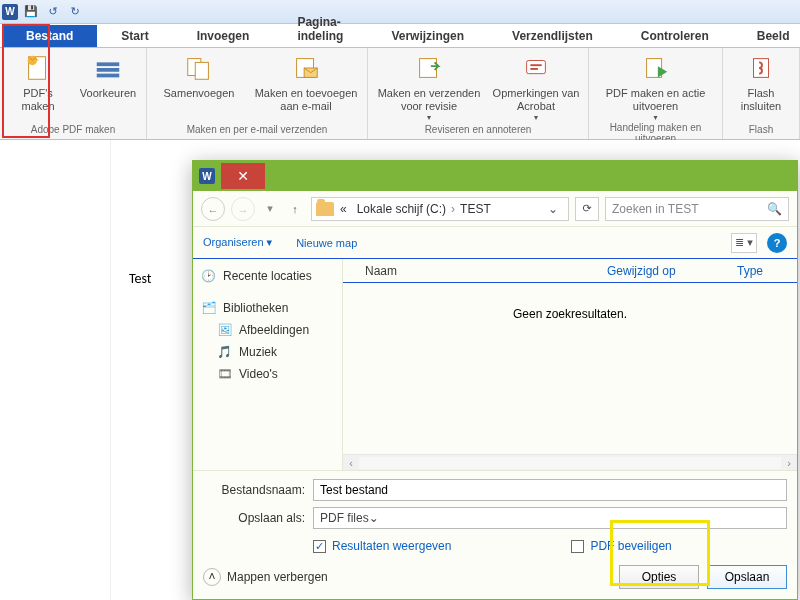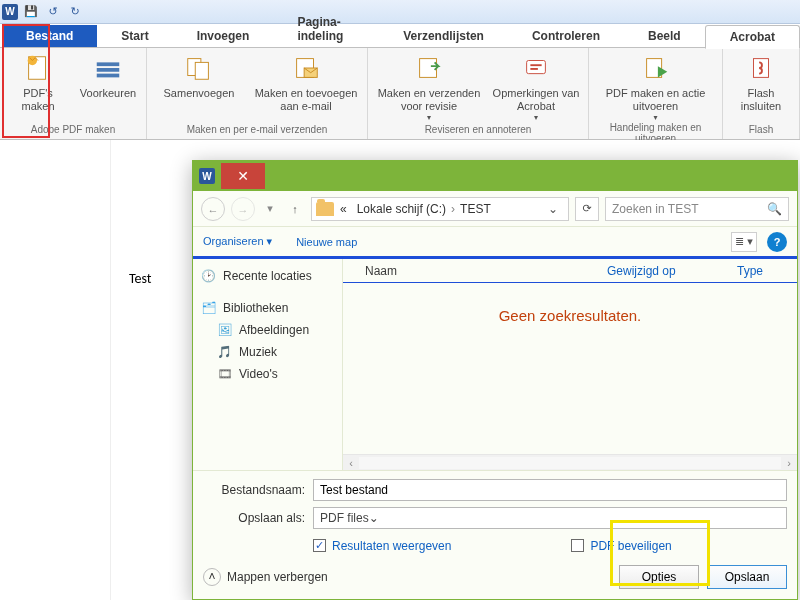--- a/index.html
+++ b/index.html
@@ -45,53 +45,53 @@
   .uparrow { width:20px;height:20px;display:flex;align-items:center;justify-content:center;color:#555;cursor:pointer;}
   .breadcrumb { flex:1; height:24px; border:1px solid #cfcfcf; background:#fff; display:flex; align-items:center; padding:0 4px; font-size:12px; color:#333;}
   .folder-ico { width:18px;height:14px;background:#f2c268;border-radius:2px 2px 0 0; margin-right:6px; position:relative;}
   .folder-ico:before{content:"";position:absolute;top:-3px;left:1px;width:8px;height:3px;background:#f2c268;border-radius:2px 2px 0 0;}
   .bc-sep{margin:0 5px;color:#888;}
   .bc-dd{margin-left:auto;color:#555;padding:0 6px;}
   .refresh{width:24px;height:24px;border:1px solid #cfcfcf;background:#fff;display:flex;align-items:center;justify-content:center;color:#444;cursor:pointer;}
   .searchbox { width:184px;height:24px;border:1px solid #cfcfcf;background:#fff;display:flex;align-items:center;padding:0 6px;color:#888;font-size:12px;}
   .searchbox .mag{margin-left:auto;color:#555;}
 
-  .toolrow { height: 32px; display:flex;align-items:center;padding:0 10px;border-bottom:3px solid #1d4ed8; }
+  .toolrow { height: 32px; display:flex;align-items:center;padding:0 10px;border-bottom:1px solid #1d4ed8; }
   .link { color:#1061c3; cursor:pointer; }
   .toolrow .sp{flex:1;}
   .view-btn{width:26px;height:20px;border:1px solid #cfcfcf;display:flex;align-items:center;justify-content:center;color:#555;margin-left:6px;background:#fff;cursor:pointer;}
   .helpbtn{width:20px;height:20px;border-radius:50%;background:#1080d0;color:#fff;display:flex;align-items:center;justify-content:center;margin-left:10px;font-weight:bold;cursor:pointer;}
 
   .midrow{flex:1;display:flex;border-bottom:1px solid #e3e9d3;min-height:0;}
   .tree{width:150px;border-right:1px solid #e3e9d3;padding:6px 6px;overflow:hidden;font-size:12px;}
   .tree-item{display:flex;align-items:center;gap:6px;padding:3px 2px;color:#333;cursor:pointer;}
   .tree-item.indent{padding-left:18px;}
   .ico{width:16px;height:16px;display:inline-flex;align-items:center;justify-content:center;}
   .ico.lib{color:#36a3e8;}
   .ico.desktop{color:#3c8ac0;}
   .ico.img{color:#3aa0d8;}
   .ico.mus{color:#2a7ad0;}
   .ico.vid{color:#555;}
   .filepane{flex:1;display:flex;flex-direction:column;}
   .cols{height:24px;border-bottom:1px solid #1d4ed8;display:flex;align-items:center;font-size:12px;color:#3b3b3b;padding-left:22px;}
   .cols .col{flex:1;}
   .cols .col2{width:130px;flex:none;color:#1061c3;}
   .cols .col3{width:60px;flex:none;color:#1061c3;}
-  .empty{flex:1;display:flex;align-items:flex-start;justify-content:center;padding-top:24px;color:#c2410c;font-size:15px;}
+  .empty{flex:1;display:flex;align-items:flex-start;justify-content:center;padding-top:24px;color:#000000;font-size:12px;}
   .hscroll{height:16px;background:#f1f1f1;border-top:1px solid #e6e6e6;display:flex;align-items:center;}
   .hscroll .arrow{width:16px;text-align:center;color:#888;}
   .hscroll .track{flex:1;height:12px;background:#f7f7f7;}
 
   .formrow{padding:8px 10px 4px 10px;display:grid;grid-template-columns:110px 1fr;row-gap:6px;align-items:center;}
   .formrow label{font-size:12px;text-align:right;padding-right:8px;color:#333;}
   .txtinput, .selinput{height:22px;border:1px solid #b8b8b8;background:#fff;padding:0 6px;font-size:12px;width:100%;}
   .selinput{display:flex;align-items:center;}
 
   .checksrow{display:flex;padding:6px 10px 4px 120px;gap:120px;font-size:12px;}
-  .chk{display:flex;gap:6px;}
+  .chk{display:flex;align-items:center;gap:6px;}
   .chkbox{width:13px;height:13px;border:1px solid #6a6a6a;background:#fff;display:inline-flex;align-items:center;justify-content:center;}
   .chkbox.checked:after{content:"✓";color:#1e5bbf;font-size:11px;line-height:1;}
 
   .bottomrow{display:flex;align-items:center;padding:8px 10px 10px 10px;gap:8px;}
   .expand{display:flex;align-items:center;gap:6px;color:#333;font-size:12px;cursor:pointer;}
   .expand .circ{width:18px;height:18px;border:1px solid #bbb;border-radius:50%;display:flex;align-items:center;justify-content:center;}
   .bottomrow .sp{flex:1;}
   .btn{min-width:80px;height:24px;border:1px solid #adadad;background:linear-gradient(#fdfdfd,#ececec);font-size:12px;cursor:pointer;}
   .btn.primary{border:1px solid #3a8fd6;background:linear-gradient(#fdfdfd,#eaf3fb);}
 
@@ -105,20 +105,21 @@
   <span class="qat-btn">💾</span>
   <span class="qat-btn">↺</span>
   <span class="qat-btn">↻</span>
 </div>
 
 <div class="tabs">
   <div class="tab file">Bestand</div>
   <div class="tab">Start</div>
   <div class="tab">Invoegen</div>
   <div class="tab">Pagina-indeling</div>
+  <div class="tab">Verwijzingen</div>
   <div class="tab">Verzendlijsten</div>
   <div class="tab">Controleren</div>
   <div class="tab">Beeld</div>
   <div class="tab active">Acrobat</div>
 </div>
 
 <div class="ribbon">
   <div class="rgroup">
     <div class="buttons">
       <div class="rbtn">

